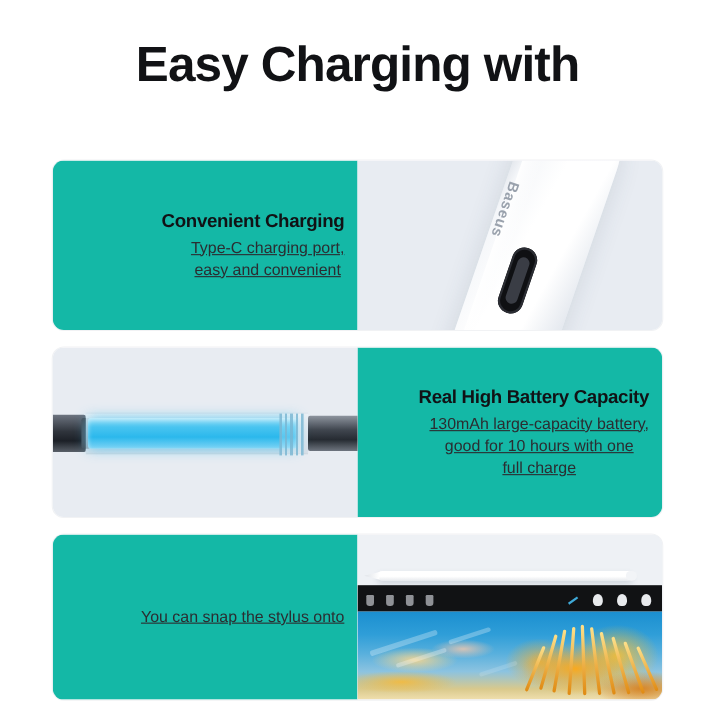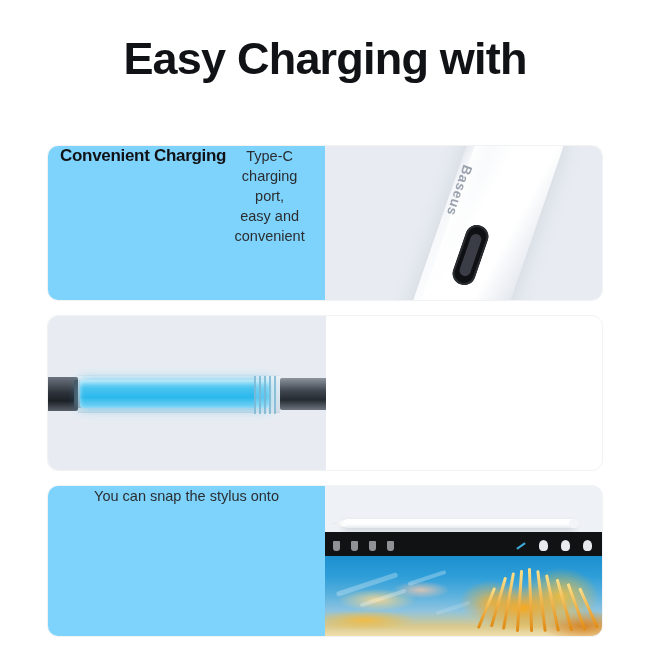--- a/index.html
+++ b/index.html
@@ -32,39 +32,39 @@
     background:#ffffff;
     border:1px solid #f1f2f4;
     display:flex;
   }
   .card-1 { top:145px;  height:156px; }
   .card-2 { top:315px;  height:156px; }
   .card-3 { top:485px;  height:152px; }
 
   .pane-text {
     width:278px; height:100%;
-    background:#7dd3fc;
-    display:flex; 
-    align-items:flex-start; justify-content:center;
+    background:#14b8a6;
+    display:flex; flex-direction:column;
+    align-items:flex-end; justify-content:center;
     padding:0 12px;
   }
   .pane-media {
     width:278px; height:100%;
     background:#e8ecf2;
     position:relative;
     overflow:hidden;
   }
   .card-title {
     font-size:17px; font-weight:700; color:#111215;
     letter-spacing:-0.3px; margin-bottom:5px;
     text-align:center; white-space:nowrap;
   }
   .card-desc {
     font-size:14.5px; color:#2b2d31; line-height:20px;
-    text-align:center; font-weight:400;
+    text-align:center; font-weight:400;text-decoration:underline;
   }
 
   
   .stylus-scene { position:absolute; inset:0; }
   .stylus-body {
     position:absolute;
     width:92px; height:330px;
     left:112px; top:-72px;
     background:linear-gradient(100deg,#cdd3dc 0%,#f4f6f9 16%,#ffffff 40%,#ffffff 64%,#e5e9ef 86%,#c3c9d2 100%);
     border-radius:46px / 60px;
@@ -222,20 +222,28 @@
     <div class="pane-media">
       <div class="batt-scene">
         <div class="batt">
           <div class="batt-cap-l"></div>
           <div class="batt-tube">
             <div class="batt-glow"></div>
             <div class="batt-rings"></div>
           </div>
           <div class="batt-cap-r"></div>
         </div>
+      </div>
+    </div>
+    <div class="pane-text">
+      <div class="card-title">Real High Battery Capacity</div>
+      <div class="card-desc">
+        <div>130mAh large-capacity battery,</div>
+        <div>good for 10 hours with one</div>
+        <div>full charge</div>
       </div>
     </div>
   </div>
 
   <div class="card card-3">
     <div class="pane-text">
       <div class="card-desc">
         <div>You can snap the stylus onto</div>
       </div>
     </div>

